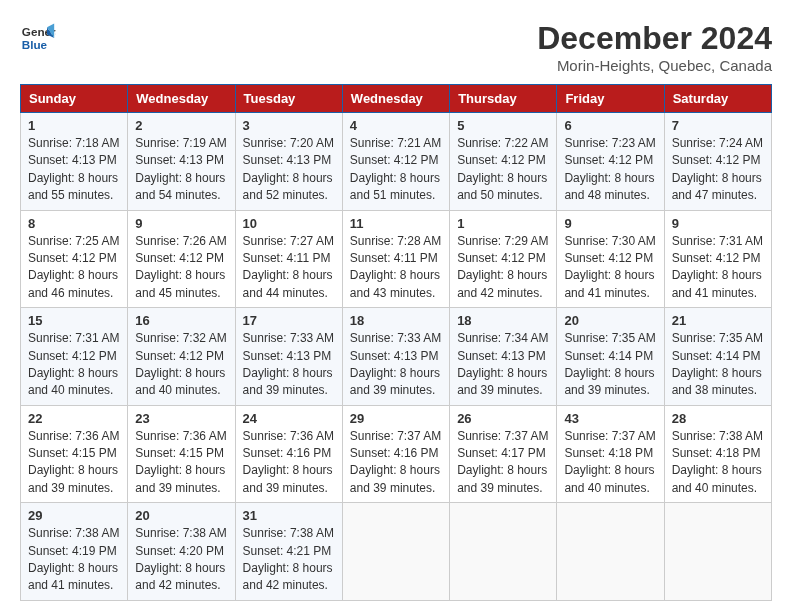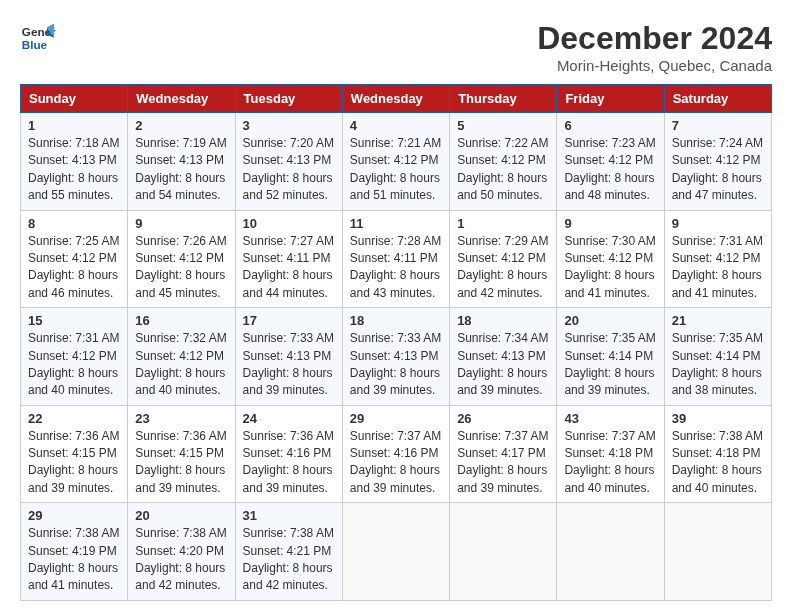--- a/index.html
+++ b/index.html
@@ -221,21 +221,21 @@
         </td>
         <td>
           <span class="day-number">26</span>
           <div class="day-info">Sunrise: 7:37 AM<br>Sunset: 4:17 PM<br>Daylight: 8 hours and 39 minutes.</div>
         </td>
         <td>
           <span class="day-number">43</span>
           <div class="day-info">Sunrise: 7:37 AM<br>Sunset: 4:18 PM<br>Daylight: 8 hours and 40 minutes.</div>
         </td>
         <td>
-          <span class="day-number">39</span>
+          <span class="day-number">28</span>
           <div class="day-info">Sunrise: 7:38 AM<br>Sunset: 4:18 PM<br>Daylight: 8 hours and 40 minutes.</div>
         </td>
       </tr>
       <tr>
         <td>
           <span class="day-number">29</span>
           <div class="day-info">Sunrise: 7:38 AM<br>Sunset: 4:19 PM<br>Daylight: 8 hours and 41 minutes.</div>
         </td>
         <td>
           <span class="day-number">20</span>

